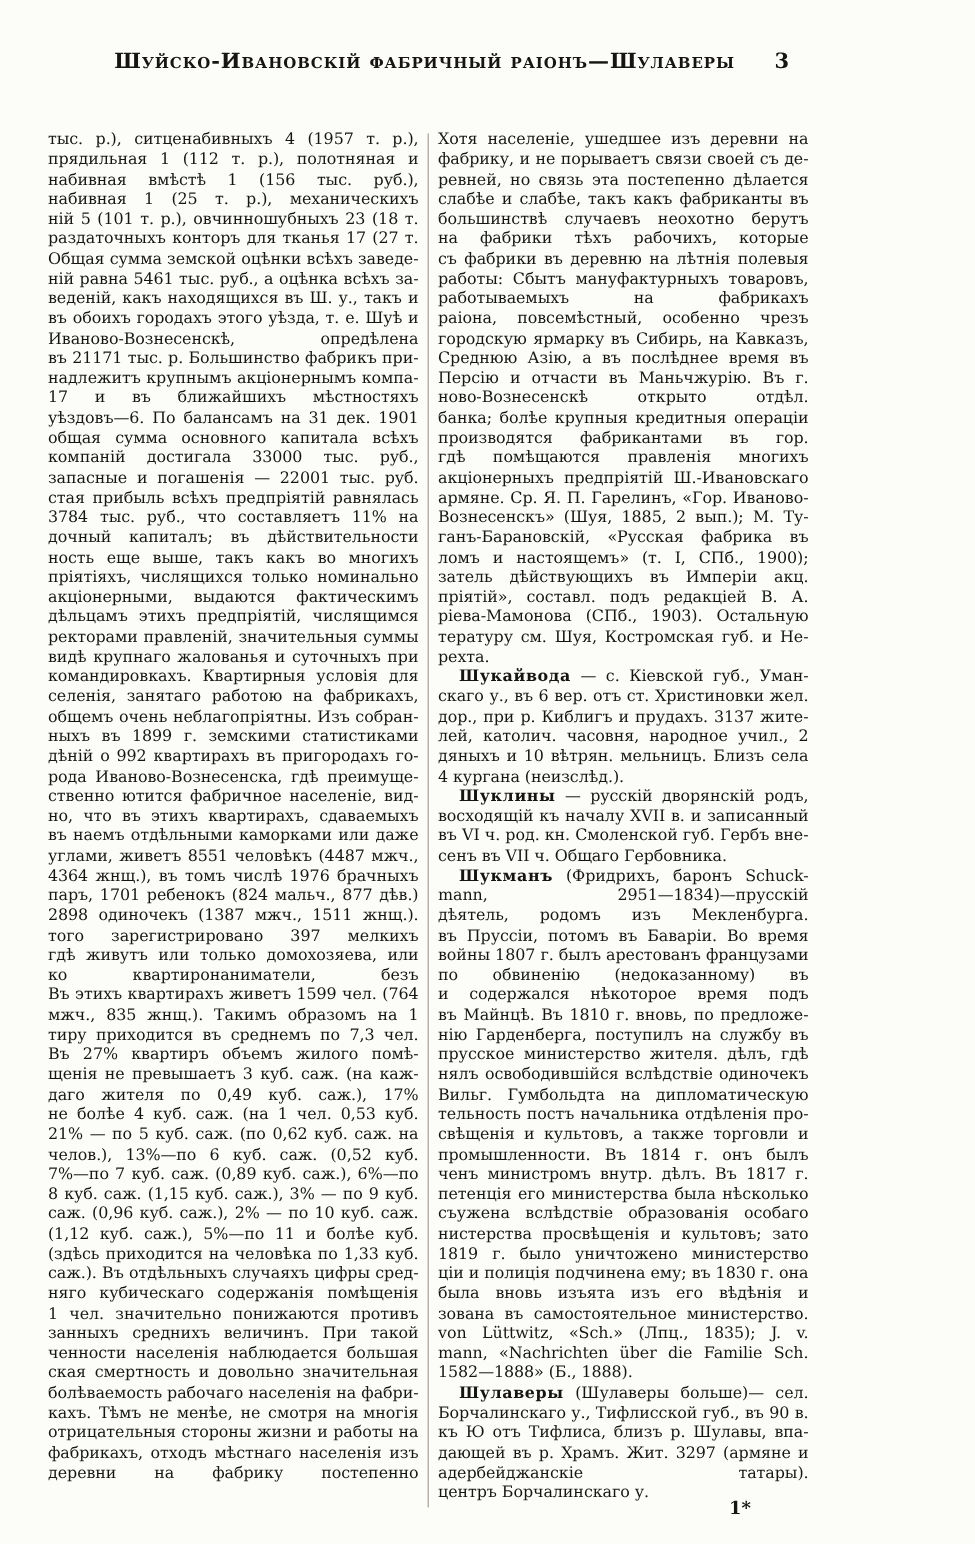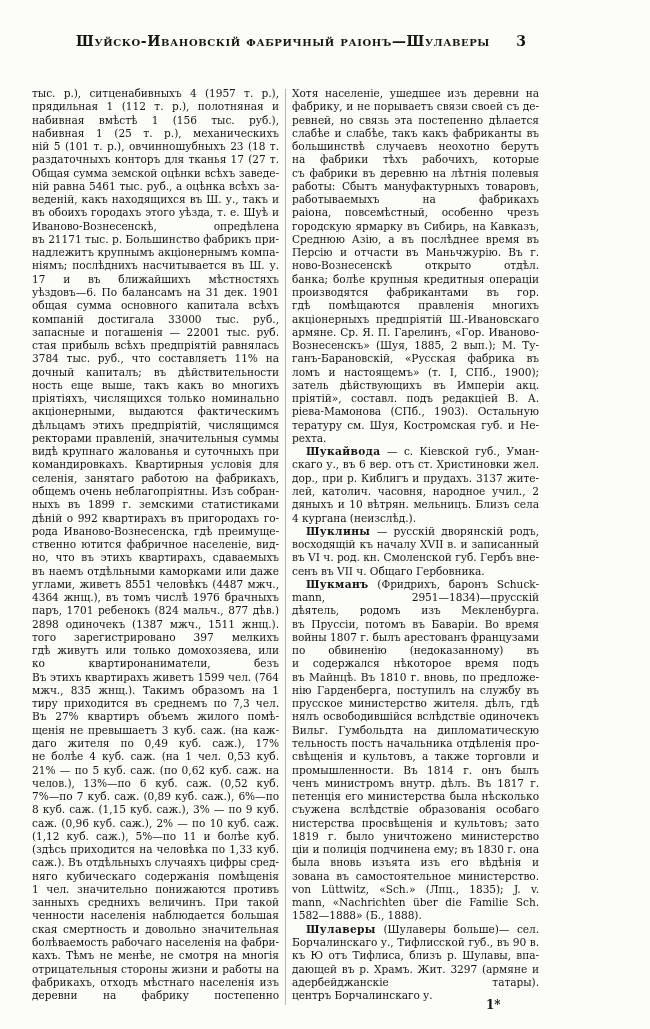--- a/index.html
+++ b/index.html
@@ -74,21 +74,20 @@
         <div class="line">набивная 1 (25 т. р.), механическихъ заведе-</div>
         <div class="line">ній 5 (101 т. р.), овчинношубныхъ 23 (18 т. р.),</div>
         <div class="line">раздаточныхъ конторъ для тканья 17 (27 т. р.).</div>
         <div class="line">Общая сумма земской оцѣнки всѣхъ заведе-</div>
         <div class="line">ній равна 5461 тыс. руб., а оцѣнка всѣхъ за-</div>
         <div class="line">веденій, какъ находящихся въ Ш. у., такъ и</div>
         <div class="line">въ обоихъ городахъ этого уѣзда, т. е. Шуѣ и</div>
         <div class="line">Иваново-Вознесенскѣ, опредѣлена земствомъ</div>
         <div class="line">въ 21171 тыс. р. Большинство фабрикъ при-</div>
         <div class="line">надлежитъ крупнымъ акціонернымъ компа-</div>
-        <div class="line">ніямъ; послѣднихъ насчитывается въ Ш. у.</div>
         <div class="line">17 и въ ближайшихъ мѣстностяхъ сосѣднихъ</div>
         <div class="line">уѣздовъ—6. По балансамъ на 31 дек. 1901 г.</div>
         <div class="line">общая сумма основного капитала всѣхъ этихъ</div>
         <div class="line">компаній достигала 33000 тыс. руб., капиталы</div>
         <div class="line">запасные и погашенія — 22001 тыс. руб. Чи-</div>
         <div class="line">стая прибыль всѣхъ предпріятій равнялась</div>
         <div class="line">3784 тыс. руб., что составляетъ 11% на скла-</div>
         <div class="line">дочный капиталъ; въ дѣйствительности доход-</div>
         <div class="line">ность еще выше, такъ какъ во многихъ пред-</div>
         <div class="line">пріятіяхъ, числящихся только номинально</div>

